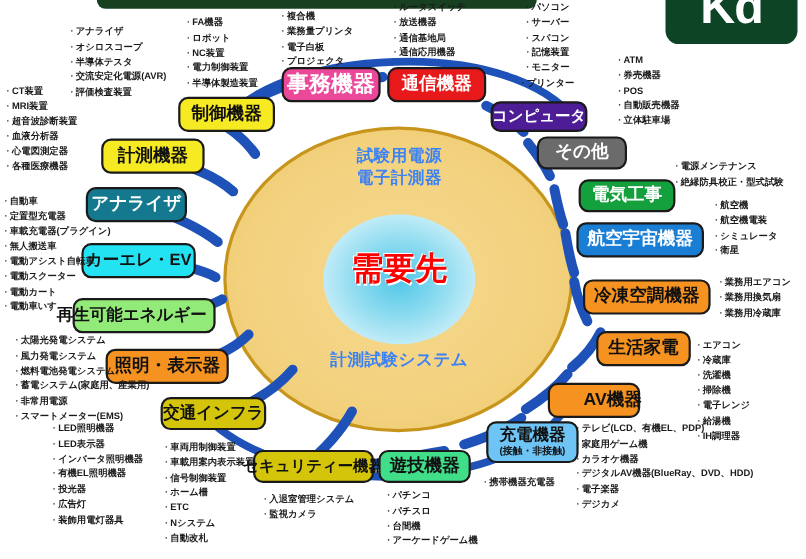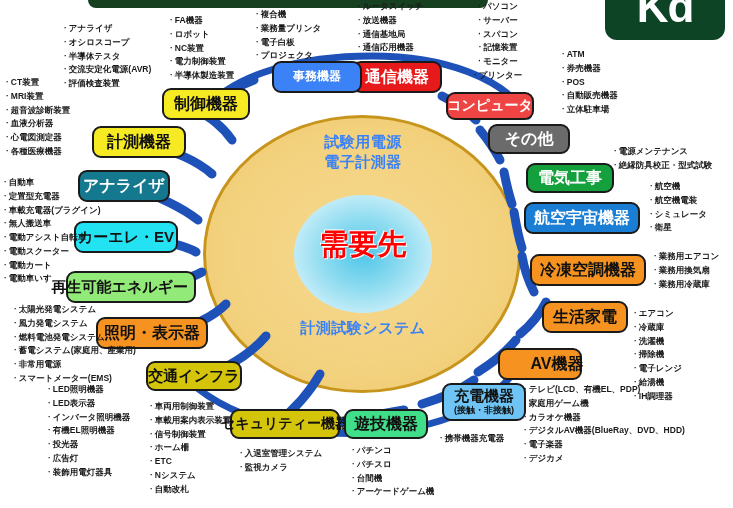--- a/index.html
+++ b/index.html
@@ -336,41 +336,41 @@
       <div class="chip" style="left: 488px; top: 124px; width: 82px; height: 30px; background: rgb(107, 107, 107); color: rgb(255, 255, 255); font-size: 16px;">
         <div>その他</div>
       </div>
       <div class="leaf" style="left: 562px; top: 48px;">
         <div>ATM</div>
         <div>券売機器</div>
         <div>POS</div>
         <div>自動販売機器</div>
         <div>立体駐車場</div>
       </div>
-      <div class="chip" style="left: 446px; top: 92px; width: 88px; height: 28px; background: #ef4444; color: rgb(255, 255, 255); font-size: 14px;">
+      <div class="chip" style="left: 446px; top: 92px; width: 88px; height: 28px; background: #4c1d95; color: rgb(255, 255, 255); font-size: 14px;">
         <div>コンピュータ</div>
       </div>
       <div class="leaf" style="left: 474px; top: 0px; text-align: center;">
         <div>パソコン</div>
         <div>サーバー</div>
         <div>スパコン</div>
         <div>記憶装置</div>
         <div>モニター</div>
         <div>プリンター</div>
       </div>
       <div class="chip" style="left: 352px; top: 61px; width: 90px; height: 32px; background: rgb(232, 25, 27); color: rgb(255, 255, 255); font-size: 16px;">
         <div>通信機器</div>
       </div>
       <div class="leaf" style="left: 358px; top: 0px;">
         <div>ルータスイッチ</div>
         <div>放送機器</div>
         <div>通信基地局</div>
         <div>通信応用機器</div>
       </div>
-      <div class="chip" style="left: 256px; top: 61px; width: 90px; height: 32px; background: #3b82f6; color: rgb(255, 255, 255); font-size: 12px; margin-left: 16px;">
+      <div class="chip" style="left: 256px; top: 61px; width: 90px; height: 32px; background: #ec4899; color: rgb(255, 255, 255); font-size: 20px;">
         <div>事務機器</div>
       </div>
       <div class="leaf" style="left: 256px; top: 8px;">
         <div>複合機</div>
         <div>業務量プリンタ</div>
         <div>電子白板</div>
         <div>プロジェクタ</div>
       </div>
     </div>
 

